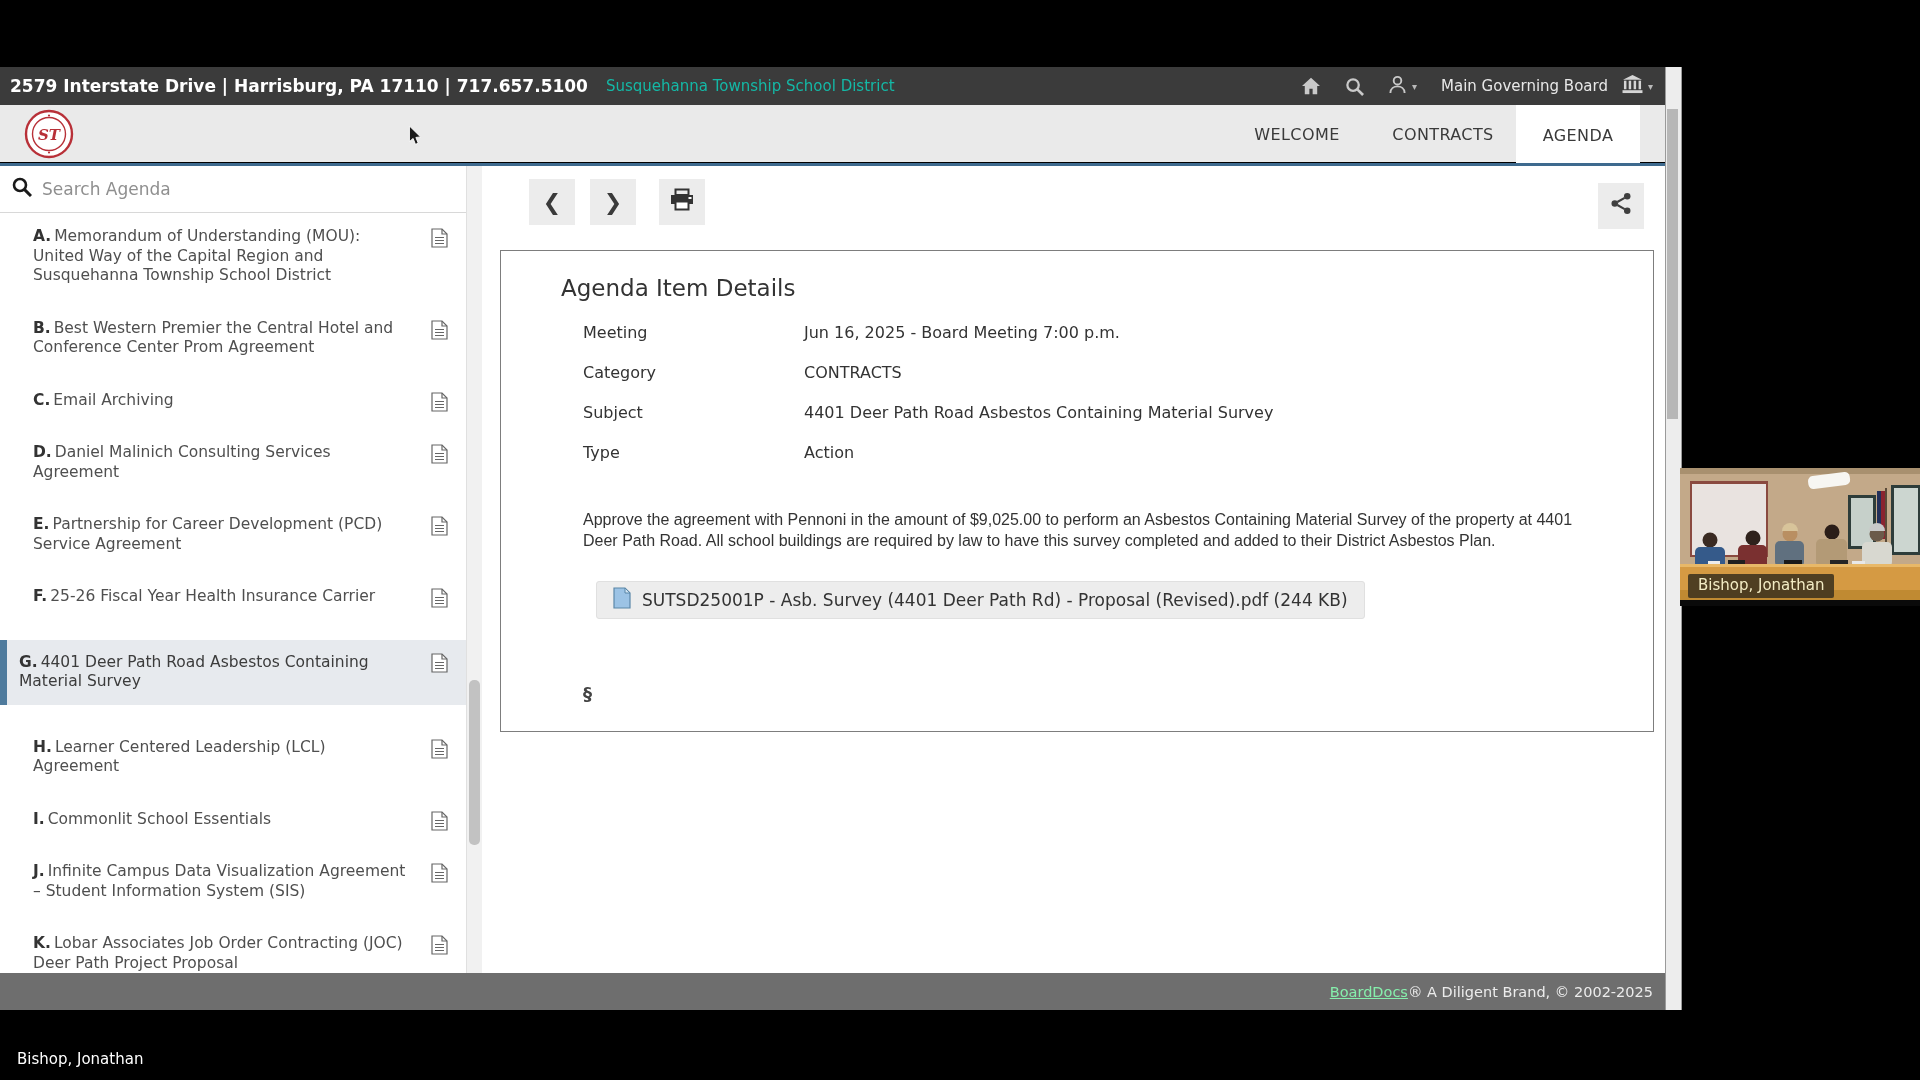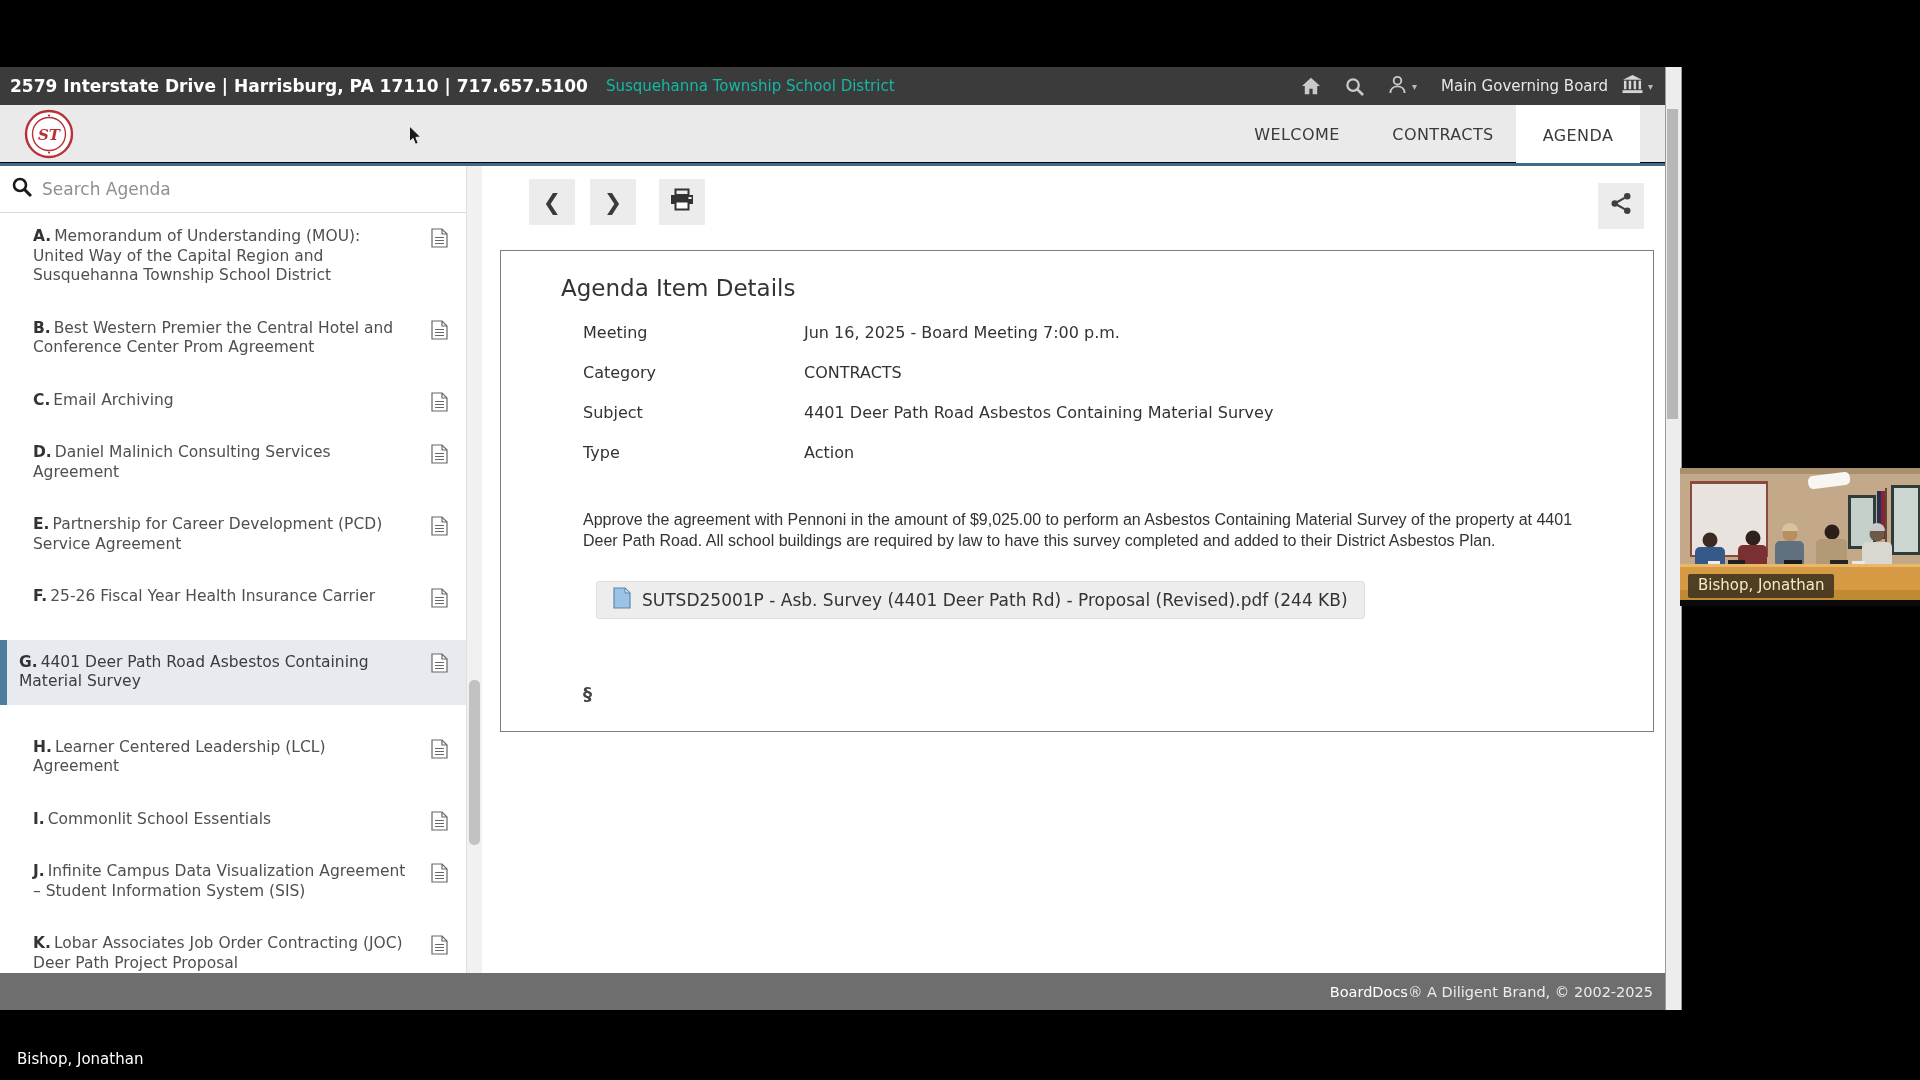--- a/index.html
+++ b/index.html
@@ -59,21 +59,21 @@
     font-size:16px;line-height:21px;color:#333;}
   #attach{position:absolute;left:95px;top:330px;height:36px;background:#ededed;border:1px solid #e0e0e0;
     border-radius:3px;display:flex;align-items:center;padding:0 16px;gap:11px;cursor:pointer;}
   #attach span{font-size:17px;color:#333;white-space:nowrap;}
   #section-sym{position:absolute;left:82px;top:432px;font-size:18px;font-weight:bold;color:#444;}
 
   
   #footer{left:0;top:973px;width:1665px;height:37px;background:#6e6e6e;display:flex;
     align-items:center;justify-content:flex-end;}
   #footer .ftxt{font-size:14.5px;color:#ececec;margin-right:12px;white-space:nowrap;}
-  #footer a{color:#ffffff;cursor:pointer;}
+  #footer a{color:#86efac;text-decoration:underline;cursor:pointer;}
 
   
   #page-scroll{left:1665px;top:67px;width:15px;height:943px;background:#ededed;
     border-left:1px solid #9a9a9a;border-right:1px solid #9a9a9a;}
   #page-thumb{position:absolute;left:1px;top:42px;width:11px;height:310px;background:#b7b7b7;}
 
   
   #video{left:1680px;top:468px;width:240px;height:138px;overflow:hidden;}
   #name-tag{position:absolute;left:8px;top:106px;background:rgba(62,50,30,0.88);color:#f3ecc5;
     font-size:15px;padding:2px 10px 4px 10px;border-radius:2px;white-space:nowrap;}

